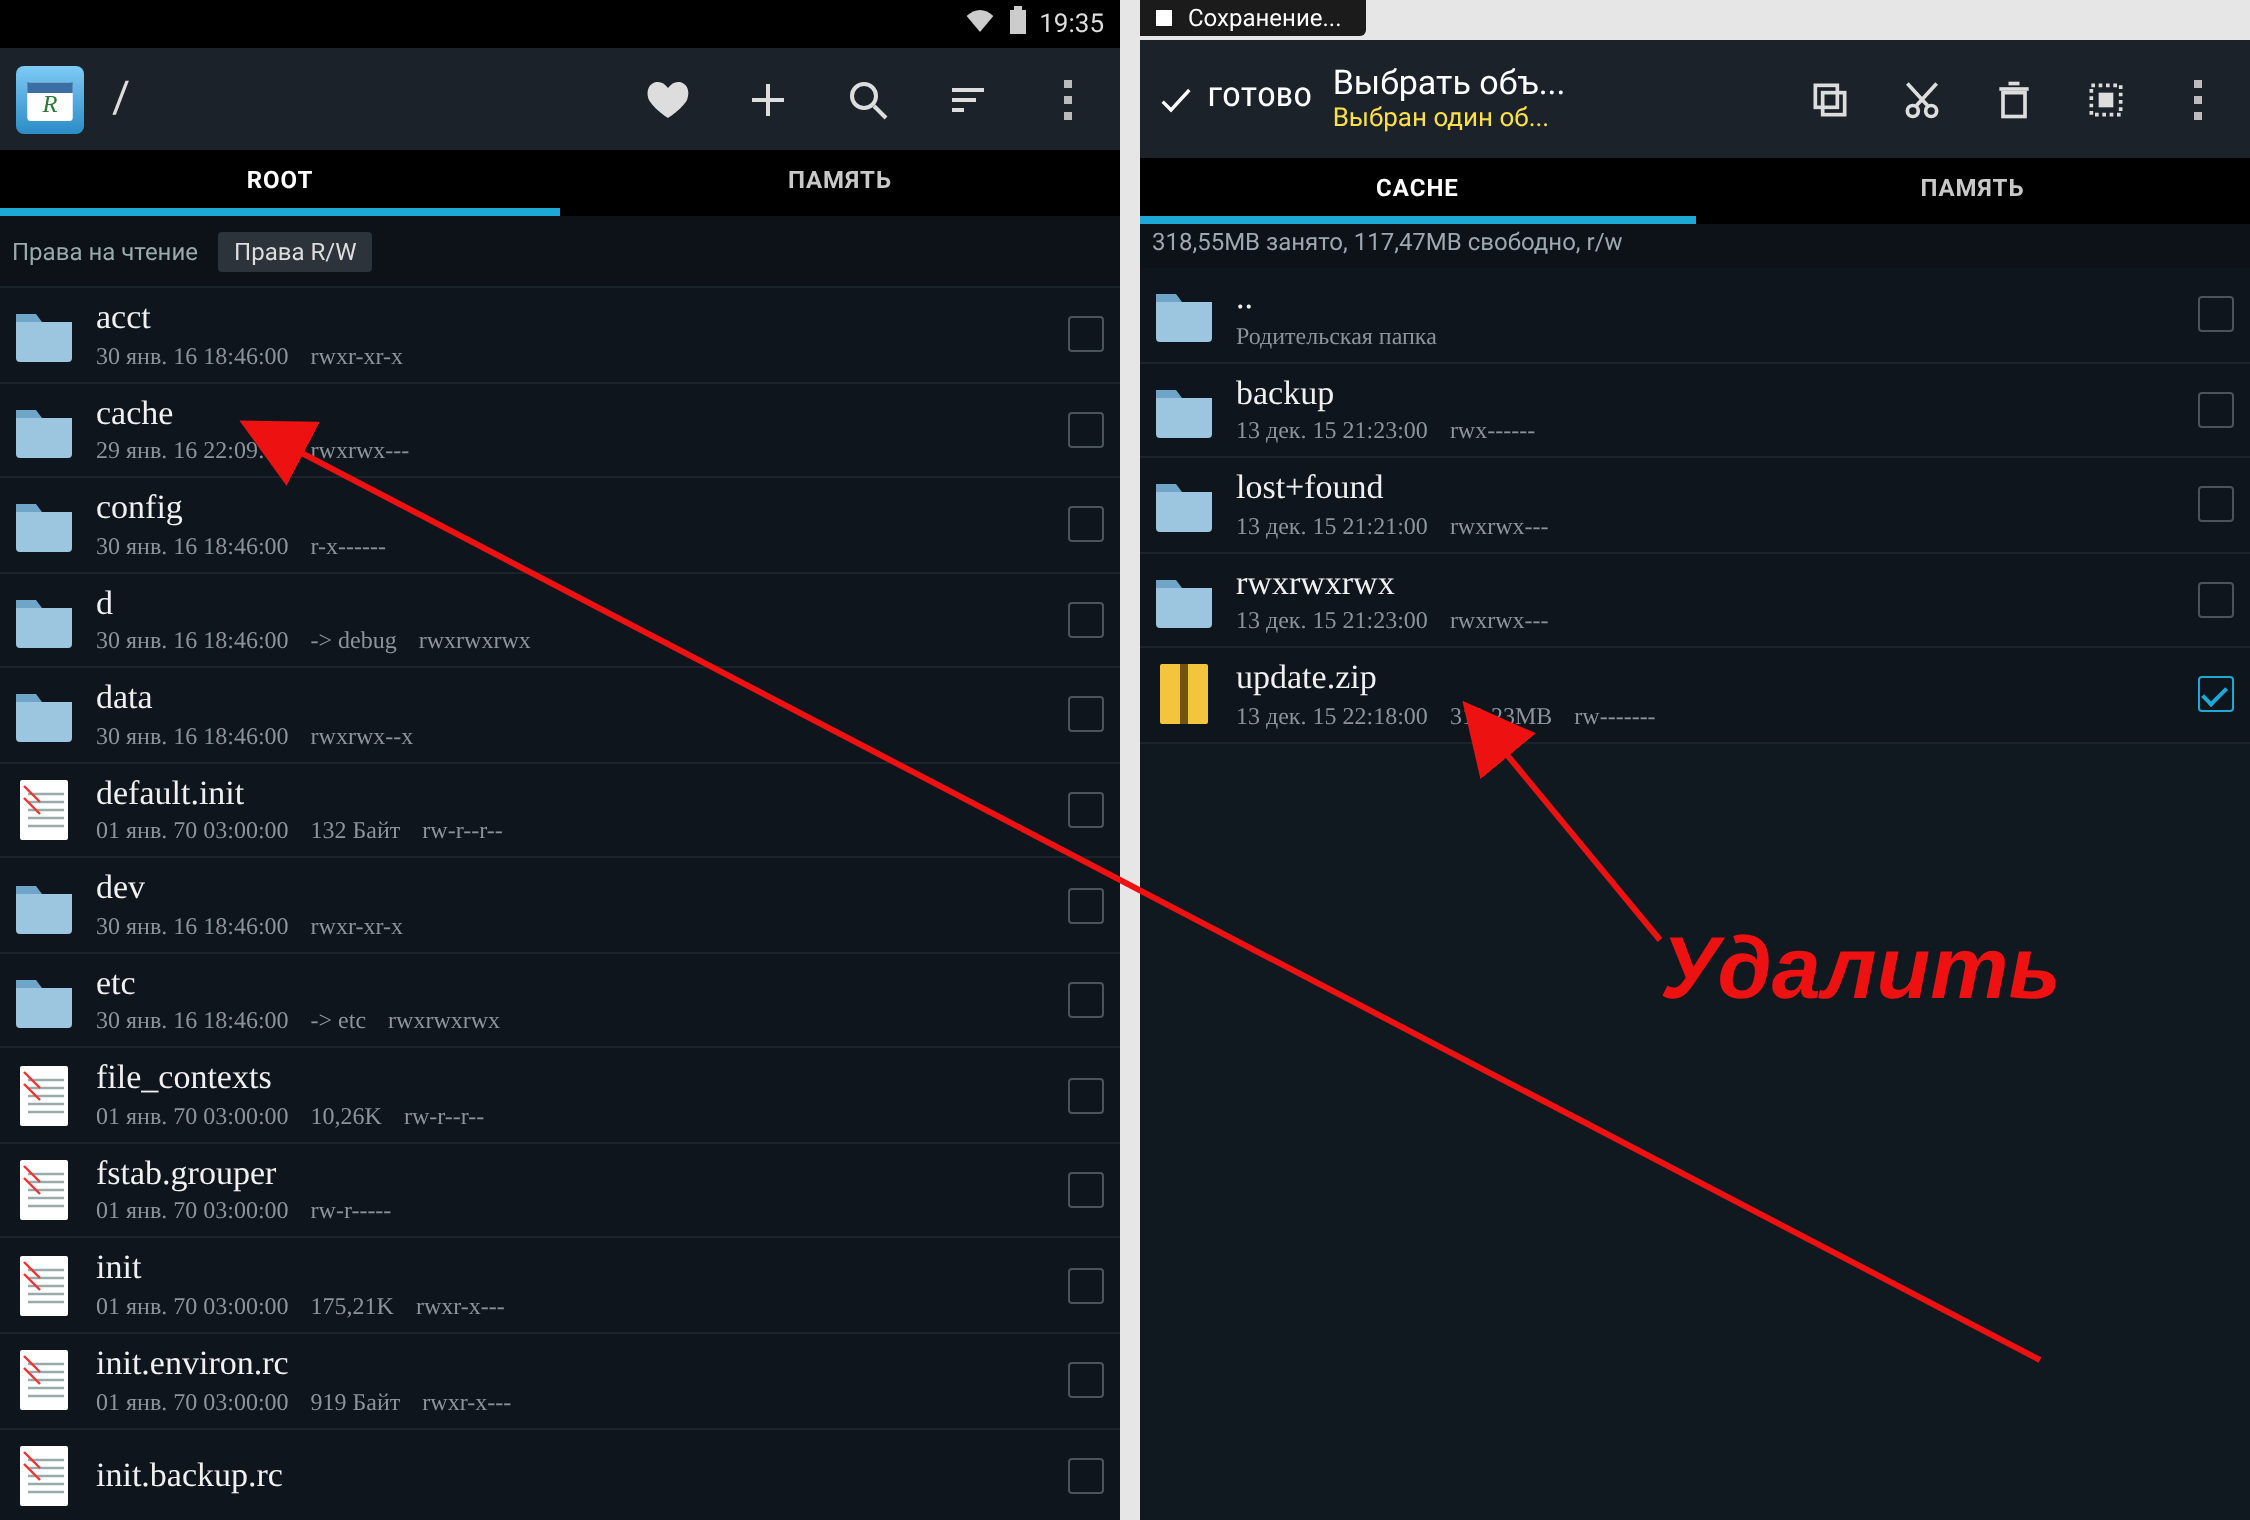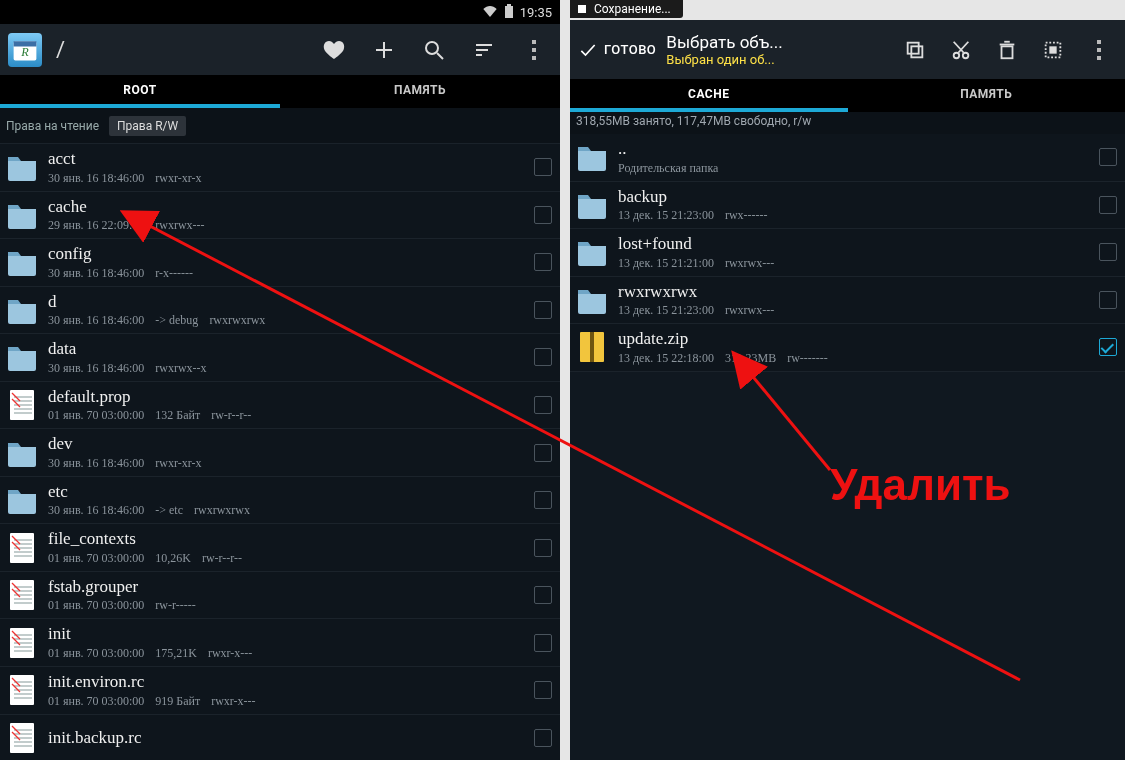--- a/index.html
+++ b/index.html
@@ -59,21 +59,21 @@
   .folder-svg .tab  { fill:#6fa5c6; }
   .folder-svg .body { fill:#9cc6df; }
   .doc-svg rect { fill:#fff; }
   .doc-svg .lines line { stroke:#9aa; stroke-width:1.2; }
   .doc-svg .reds line  { stroke:#e33; stroke-width:1.2; }
   .zip-svg .body { fill:#f2c53d; }
   .zip-svg .zip  { fill:#6f5510; }
 
   
   .anno-arrow { position:absolute; pointer-events:none; }
-  .anno-text  { position:absolute; color:#e11; font-size:44px; font-weight:600; pointer-events:none; font-family:Arial, sans-serif; }
+  .anno-text  { position:absolute; color:#e11; font-size:44px; font-weight:600; pointer-events:none; font-family:Arial, sans-serif;font-style:italic; }
 
   .saving-pill { position:absolute; top:0; left:570px; background:#1b1b1b; color:#fff; font-size:12px; padding:2px 12px 2px 6px; display:flex; align-items:center; gap:6px; border-radius:0 0 3px 0; }
   .saving-pill svg { width:12px; height:12px; fill:#fff; }
 </style>
 </head>
 <body>
 
 <div class="stage">
 
   <div class="saving-pill">
@@ -215,21 +215,21 @@
       <line x1="8" y1="18" x2="26" y2="18"></line>
       <line x1="8" y1="22" x2="26" y2="22"></line>
       <line x1="8" y1="26" x2="26" y2="26"></line>
     </g>
     <g class="reds">
       <line x1="6" y1="6" x2="14" y2="14"></line>
       <line x1="6" y1="12" x2="14" y2="20"></line>
     </g>
   </svg></div>
           <div class="meta">
-            <div class="fname">default.prop</div>
+            <div class="fname">default.init</div>
             <div class="fsub"><span>01 янв. 70 03:00:00</span> <span class="sz">132 Байт</span> <span class="perm">rw-r--r--</span></div>
           </div>
           <div class="chk"></div>
         </div>
         <div class="row">
           <div class="ficon"><svg viewBox="0 0 32 36" class="folder-svg">
     <path class="tab" d="M2 8 h10 l3 4 h15 v2 H2 Z"></path>
     <path class="body" d="M2 12 h28 v18 a2 2 0 0 1 -2 2 H4 a2 2 0 0 1 -2 -2 Z"></path>
   </svg></div>
           <div class="meta">

